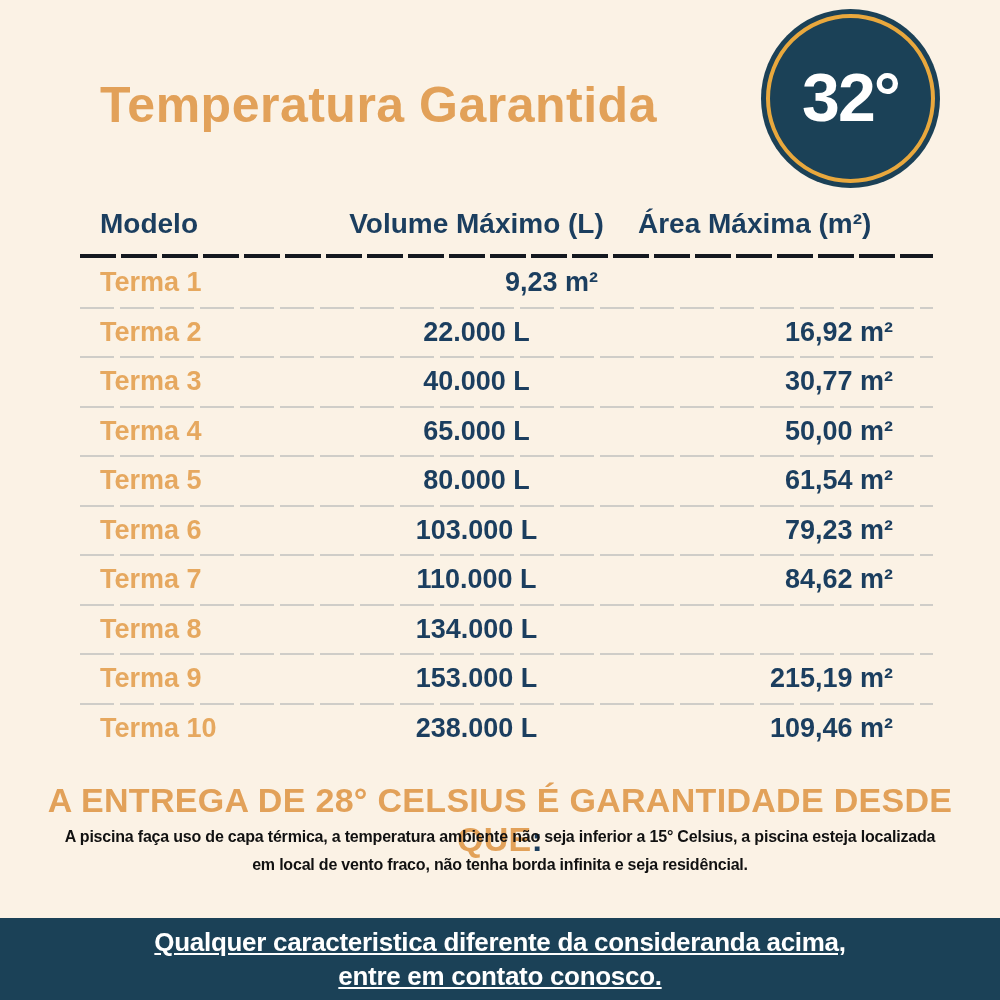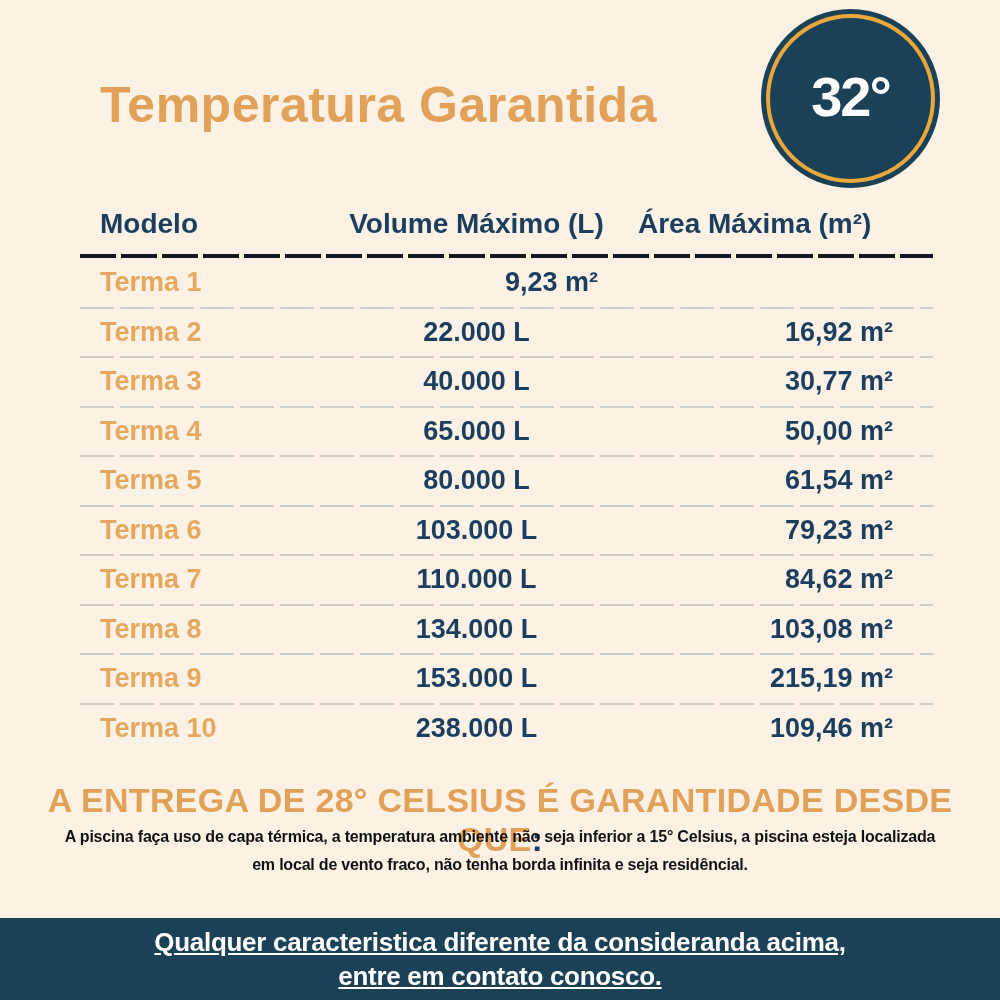--- a/index.html
+++ b/index.html
@@ -20,21 +20,21 @@
     position:absolute;left:761px;top:9px;
     width:179px;height:179px;border-radius:50%;
     background:#1B4157;
     display:flex;align-items:center;justify-content:center;
   }
   .badge::before{
     content:"";position:absolute;inset:5px;
     border:4px solid #E9A83D;border-radius:50%;
   }
   .badge-value{
-    color:#FFFFFF;font-size:56px;font-weight:700;
+    color:#FFFFFF;font-size:68px;font-weight:700;
     letter-spacing:-2px;line-height:1;transform:translateY(-2px);
   }
   
   .spec-table{position:absolute;left:80px;top:198px;width:853px;}
   .thead,.trow{
     display:grid;grid-template-columns:235px 1fr 295px;
     align-items:center;
   }
   .thead{height:52px;}
   .th{font-size:28px;font-weight:700;color:#1B3E5F;}
@@ -125,21 +125,20 @@
           <div class="cell area">79,23 m²</div>
         </div>
         <div class="trow">
           <div class="cell model">Terma 7</div>
           <div class="cell volume">110.000 L</div>
           <div class="cell area">84,62 m²</div>
         </div>
         <div class="trow">
           <div class="cell model">Terma 8</div>
           <div class="cell volume">134.000 L</div>
-          <div class="cell area">103,08 m²</div>
         </div>
         <div class="trow">
           <div class="cell model">Terma 9</div>
           <div class="cell volume">153.000 L</div>
           <div class="cell area">215,19 m²</div>
         </div>
         <div class="trow">
           <div class="cell model">Terma 10</div>
           <div class="cell volume">238.000 L</div>
           <div class="cell area">109,46 m²</div>

